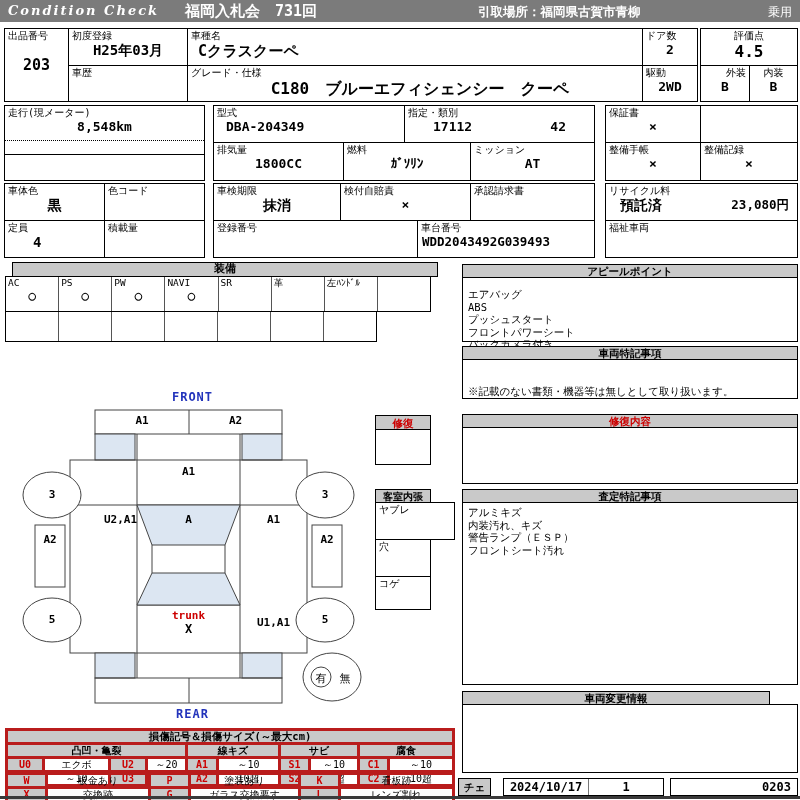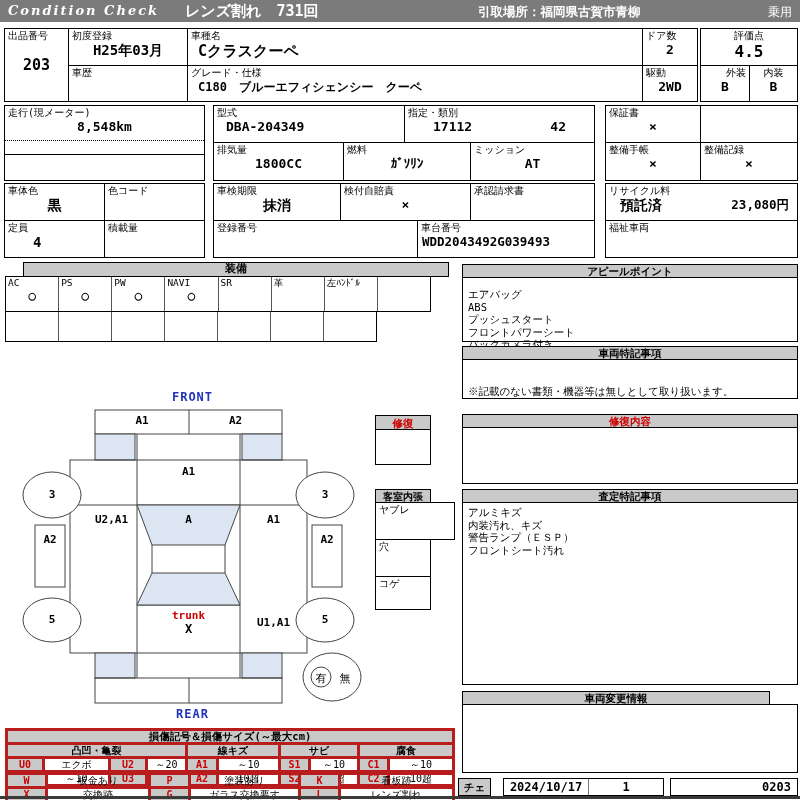--- a/index.html
+++ b/index.html
@@ -27,21 +27,21 @@
   td.dot{border-bottom:1px dotted #000;}
   .dlabel{position:absolute;font-size:11px;font-weight:bold;text-align:center;white-space:nowrap;}
 </style>
 </head>
 <body>
 
 <div class="page">
 
   <div class="abs topbar" style="left:0;top:0;width:800px;height:22px">
     <span class="abs" style="left:8px;top:3px;font-size:13px;font-weight:bold;font-style:italic;font-family:'DejaVu Serif','Liberation Serif',serif;letter-spacing:2px">Condition Check</span>
-    <span class="abs" style="left:185px;top:2px;font-size:15px;font-weight:bold">レンズ割れ　731回</span>
+    <span class="abs" style="left:185px;top:2px;font-size:15px;font-weight:bold">福岡入札会　731回</span>
     <span class="abs" style="left:478px;top:4px;font-size:12.5px;font-weight:bold">引取場所：福岡県古賀市青柳</span>
     <span class="abs" style="right:8px;top:4px;font-size:12px">乗用</span>
   </div>
 
   <div class="abs b" style="left:4px;top:28px;width:65px;height:74px">
     <div class="lbl">出品番号</div>
     <div class="val" style="font-size:15px;margin-top:14px">203</div>
   </div>
   <div class="abs b" style="left:68px;top:28px;width:120px;height:38px">
     <div class="lbl">初度登録</div>
@@ -49,21 +49,21 @@
   </div>
   <div class="abs b" style="left:68px;top:65px;width:120px;height:37px">
     <div class="lbl">車歴</div>
   </div>
   <div class="abs b" style="left:187px;top:28px;width:456px;height:38px">
     <div class="lbl">車種名</div>
     <div class="val" style="font-size:15px;text-align:left;padding-left:10px">Cクラスクーペ</div>
   </div>
   <div class="abs b" style="left:187px;top:65px;width:456px;height:37px">
     <div class="lbl">グレード・仕様</div>
-    <div class="val" style="font-size:12px;text-align:left;padding-left:10px">C180　ブルーエフィシェンシー　クーペ</div>
+    <div class="val" style="font-size:16px;text-align:center;padding-left:10px">C180　ブルーエフィシェンシー　クーペ</div>
   </div>
   <div class="abs b" style="left:642px;top:28px;width:56px;height:38px">
     <div class="lbl">ドア数</div>
     <div class="val" style="font-size:13px">2</div>
   </div>
   <div class="abs b" style="left:642px;top:65px;width:56px;height:37px">
     <div class="lbl">駆動</div>
     <div class="val" style="font-size:13px">2WD</div>
   </div>
   <div class="abs b" style="left:700px;top:28px;width:98px;height:38px">
@@ -159,21 +159,21 @@
     <div class="lbl">リサイクル料</div>
     <div style="display:flex;justify-content:space-between;padding:0 8px 0 14px">
       <span class="val" style="font-size:14px">預託済</span>
       <span class="val" style="font-size:12.5px">23,080円</span>
     </div>
   </div>
   <div class="abs b" style="left:605px;top:220px;width:193px;height:38px">
     <div class="lbl">福祉車両</div>
   </div>
 
-  <div class="abs ghdr" style="left:23px;top:262px;width:426px;height:15px">装備</div>
+  <div class="abs ghdr" style="left:12px;top:262px;width:426px;height:15px">装備</div>
   <div class="abs b" style="left:5px;top:276px;width:426px;height:36px;display:flex">
     <div class="eqcell">
       <div class="eqlbl">AC</div>
       <div class="eqval">○</div>
     </div>
     <div class="eqcell">
       <div class="eqlbl">PS</div>
       <div class="eqval">○</div>
     </div>
     <div class="eqcell">
@@ -301,21 +301,21 @@
       </g>
     </svg>
     <div class="dlabel blue" style="left:140px;top:5px;width:105px;font-size:12px;letter-spacing:1px">FRONT</div>
     <div class="dlabel" style="left:95px;top:29px;width:94px">A1</div>
     <div class="dlabel" style="left:189px;top:29px;width:93px">A2</div>
     <div class="dlabel" style="left:30px;top:103px;width:44px">3</div>
     <div class="dlabel" style="left:303px;top:103px;width:44px">3</div>
     <div class="dlabel" style="left:137px;top:80px;width:103px">A1</div>
     <div class="dlabel" style="left:35px;top:148px;width:30px">A2</div>
     <div class="dlabel" style="left:312px;top:148px;width:30px">A2</div>
-    <div class="dlabel" style="left:68px;top:128px;width:87px">U2,A1</div>
+    <div class="dlabel" style="left:77px;top:128px;width:87px">U2,A1</div>
     <div class="dlabel" style="left:137px;top:128px;width:103px">A</div>
     <div class="dlabel" style="left:240px;top:128px;width:67px">A1</div>
     <div class="dlabel" style="left:30px;top:228px;width:44px">5</div>
     <div class="dlabel" style="left:303px;top:228px;width:44px">5</div>
     <div class="dlabel red" style="left:137px;top:224px;width:103px;font-size:11px">trunk</div>
     <div class="dlabel" style="left:137px;top:237px;width:103px;font-size:12px">X</div>
     <div class="dlabel" style="left:240px;top:231px;width:67px">U1,A1</div>
     <div class="dlabel blue" style="left:140px;top:322px;width:105px;font-size:12px;letter-spacing:1px">REAR</div>
     <div class="dlabel" style="left:312px;top:286px;width:18px;font-size:11px;font-weight:normal">有</div>
     <div class="dlabel" style="left:336px;top:286px;width:18px;font-size:11px;font-weight:normal">無</div>

